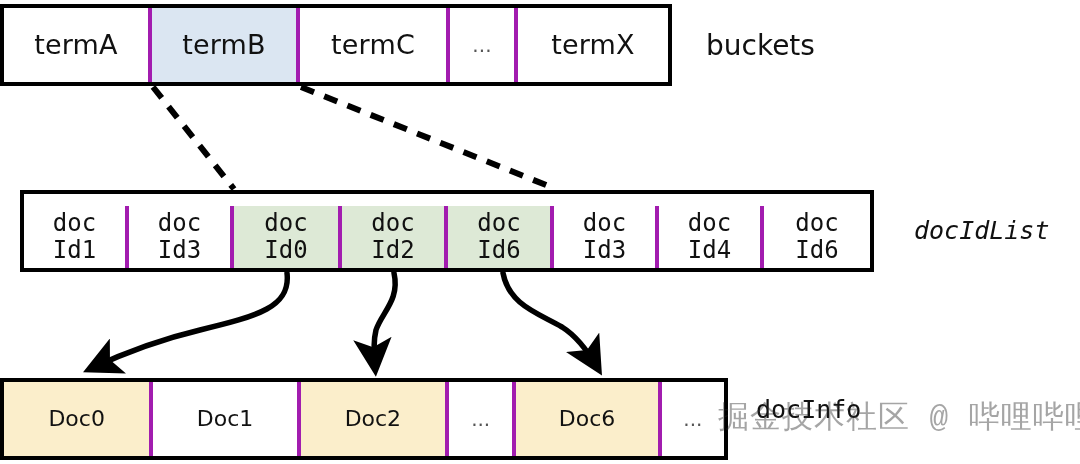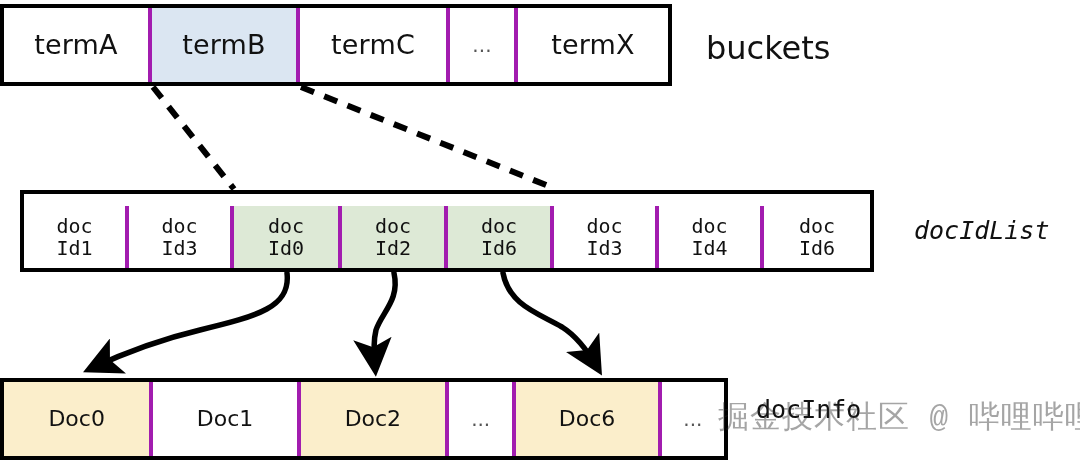--- a/index.html
+++ b/index.html
@@ -60,21 +60,21 @@
   .hl-blue { background: #dbe6f2 !important; }
 
   
   #docid-row {
     left: 20px;
     top: 190px;
     width: 854px;
     height: 82px;
   }
   #docid-row .cell {
-    font-size: 20px;
+    font-size: 24px;
     font-family: "DejaVu Sans Mono", monospace;
     letter-spacing: 0px;
     margin-top: 12px;
   }
   .hl-green { background: #dde9d6 !important; }
 
   
   #docinfo-row {
     left: 0px;
     top: 378px;
@@ -85,21 +85,21 @@
     font-size: 22px;
     font-family: "DejaVu Sans", sans-serif;
   }
   #docinfo-row .cell.ellipsis { font-size: 20px; color: #555; }
   .hl-yellow { background: #fbeecb !important; }
 
   
   .side-label {
     position: absolute;
     color: #111111;
-    font-size: 32px;
+    font-size: 28px;
     font-family: "DejaVu Sans", sans-serif;
     white-space: nowrap;
   }
   #label-buckets { left: 706px; top: 29px; }
   #label-docidlist { left: 914px; top: 216px; font-family: "DejaVu Sans Mono", monospace; font-size: 25px; font-style: italic; }
   #label-docinfo  { left: 756px; top: 395px; font-family: "DejaVu Sans Mono", monospace; font-size: 25px; }
 
   
   #connectors {
     position: absolute;

